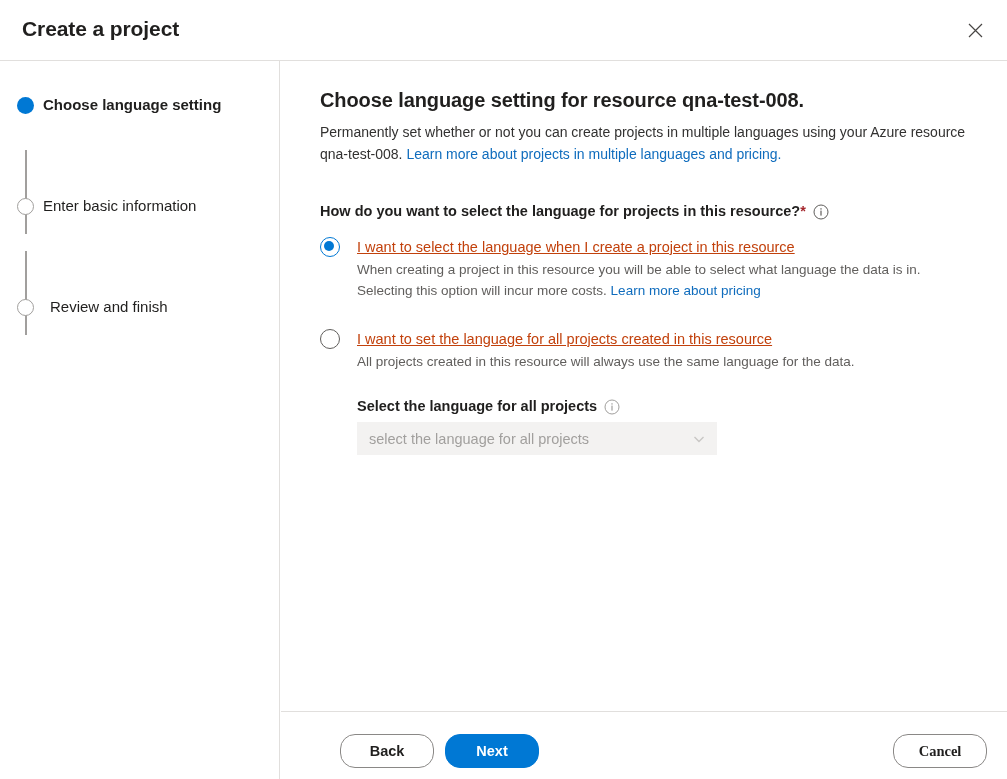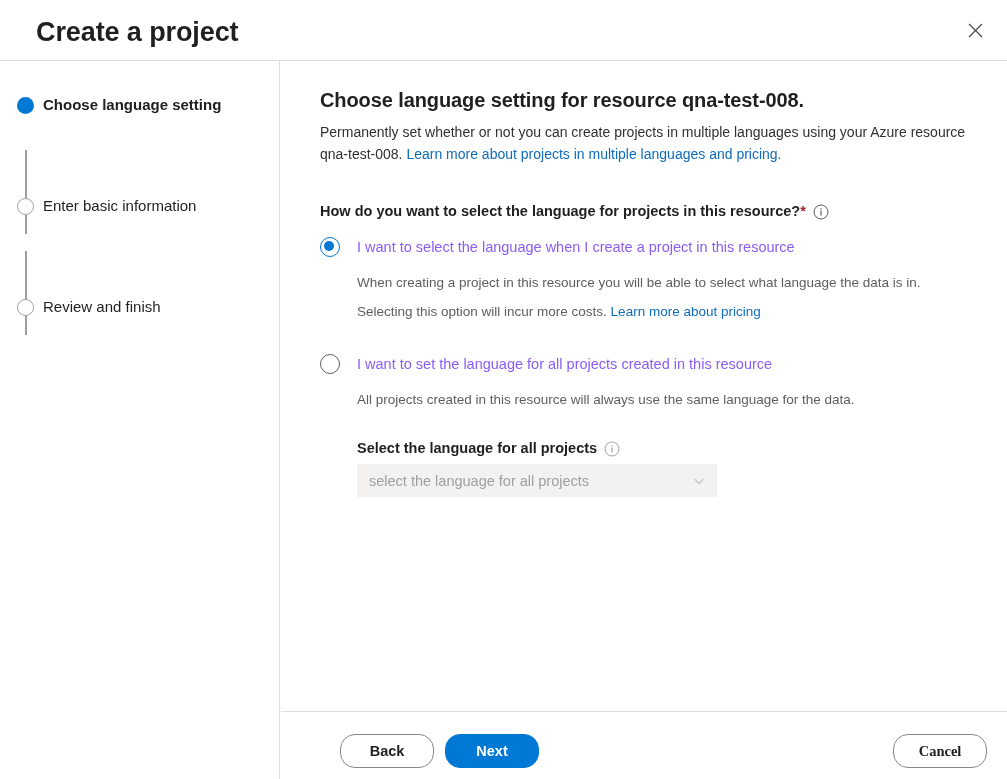--- a/index.html
+++ b/index.html
@@ -21,25 +21,24 @@
   .dialog-header {
     position: absolute;
     left: 0; top: 0;
     width: 1007px; height: 61px;
     border-bottom: 1px solid #e1dfdd;
     background: #ffffff;
   }
   .dialog-title {
     position: absolute;
     left: 22px; top: 17px;
-    font-size: 27px;
+    font-size: 21px;
     font-weight: 600;
     color: #201f1e;
     letter-spacing: -0.1px;
-    margin-left: 14px;
   }
   .close-button {
     position: absolute;
     right: 12px; top: 10px;
     width: 40px; height: 40px;
     display: flex;
     align-items: center;
     justify-content: center;
     background: transparent;
     border: none;
@@ -70,21 +69,21 @@
     width: 230px;
   }
   .step {
     position: relative;
     height: 101px;
     display: flex;
     align-items: flex-start;
     padding-left: 17px;
     cursor: pointer;
   }
-  .step:last-child { height: 40px; }
+  .step:last-child { height: 40px; gap: 7px; }
   .step-marker {
     position: relative;
     width: 17px; height: 17px;
     margin-top: 36px;
     flex: 0 0 auto;
   }
   .step-dot-active {
     width: 17px; height: 17px;
     border-radius: 50%;
     background: #0078d4;
@@ -194,27 +193,27 @@
     position: absolute;
     left: 3.2px; top: 3.2px;
     width: 10px; height: 10px;
     border-radius: 50%;
     background: #0078d4;
   }
   .radio-label {
     margin-left: 17px;
     font-size: 14.5px;
     line-height: 20px;
-    color: #8b5cf6;
+    color: #c2410c;
+    text-decoration: underline;
   }
   .radio-help {
     margin-left: 37px;
-    margin-top: 9px;
     font-size: 13.5px;
-    line-height: 29px;
+    line-height: 21px;
     color: #605e5c;
     max-width: 620px;
   }
   .radio-option + .radio-option { margin-top: 26px; }
 
   
   .dropdown-block {
     margin-left: 37px;
     margin-top: 26px;
     width: 360px;

